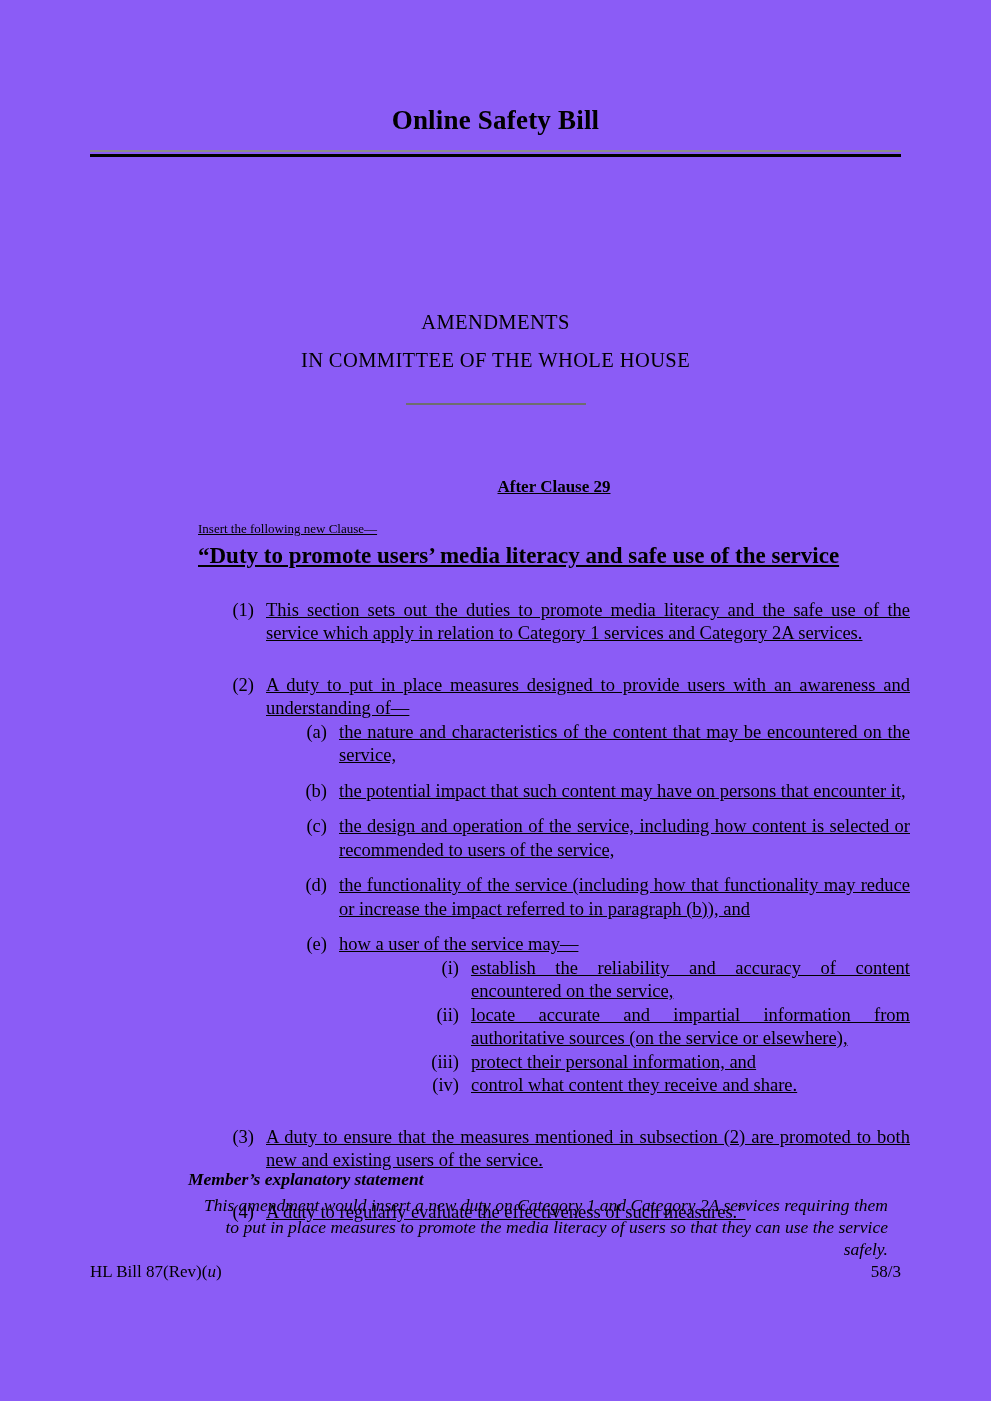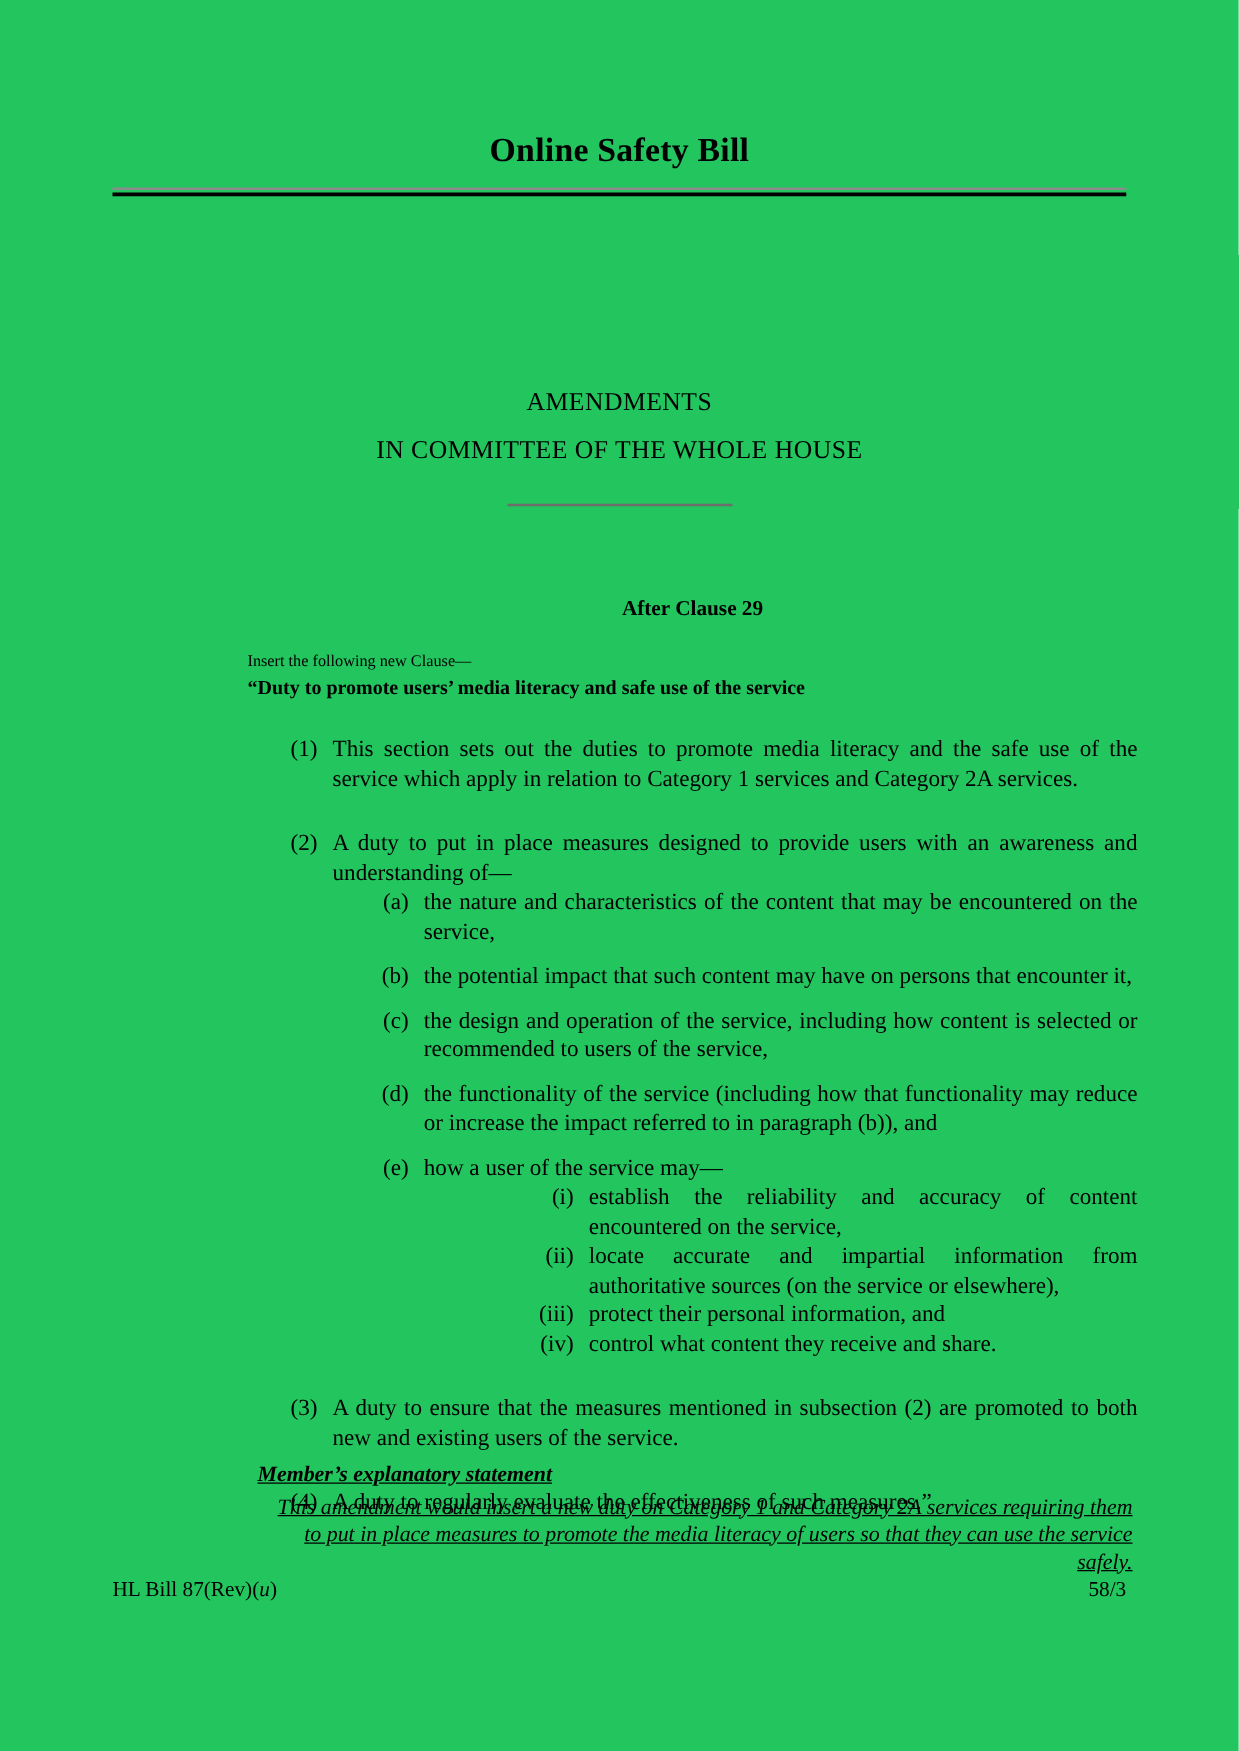--- a/index.html
+++ b/index.html
@@ -75,20 +75,21 @@
     background: #6e6e6e;
     margin: 24px auto 0 auto;
   }
 
   
   .body-block {
     position: absolute;
     left: 198px;
     top: 476px;
     width: 712px;
+    text-decoration: underline;
   }
   .clause-ref {
     text-align: center;
     font-weight: bold;
     font-size: 17px;
     line-height: 1.3;
     margin: 0 0 22px 0;
   }
   .member-name {
     text-align: center;
@@ -97,21 +98,21 @@
     line-height: 1.3;
     margin: 0 0 16px 0;
   }
   .insert-line {
     font-size: 13px;
     line-height: 1.35;
     margin: 0 0 2px 0;
   }
   .clause-heading {
     font-weight: bold;
-    font-size: 16px;
+    font-size: 23px;
     line-height: 1.35;
     margin: 0 0 12px 0;
   }
 
   
   ol.lvl, ul.lvl { list-style: none; margin: 0; padding: 0; }
 
   .sub-item {
     position: relative;
     font-size: 18.5px;
@@ -145,24 +146,23 @@
   .level3 { margin-top: 2px; }
   .level3 > .sub-item { margin-left: 126px; margin-bottom: 0; }
   .level3 > .sub-item > .marker { width: 38px; }
   .level3 > .sub-item > .text { margin-left: 50px; }
 
   .tight { margin-bottom: 0 !important; }
 
   
   .explanatory {
     position: absolute;
-    left: 206px;
+    left: 188px;
     top: 1168px;
     width: 700px;
-    text-decoration: underline;
   }
   .expl-heading {
     font-style: italic;
     font-weight: bold;
     font-size: 17.5px;
     line-height: 1.35;
     margin: 0 0 2px 0;
   }
   .expl-body {
     font-style: italic;
@@ -181,21 +181,21 @@
     display: flex;
     justify-content: space-between;
     align-items: baseline;
     font-size: 17px;
   }
   .footer .it { font-style: italic; }
 </style>
 </head>
 <body style="color: rgb(0, 0, 0);">
 
-<div class="page" style="background: #22c55e; padding-left: 33px;">
+<div class="page" style="background: #8b5cf6; padding-left: 33px;">
 
   <div class="masthead">
     <h1 class="bill-title">Online Safety Bill</h1>
     <div class="rule-double">
       <div class="thin" style="background: rgb(140, 140, 140);"></div>
       <div class="thick" style="background: rgb(0, 0, 0);"></div>
     </div>
   </div>
 
   <div class="heading-block">

